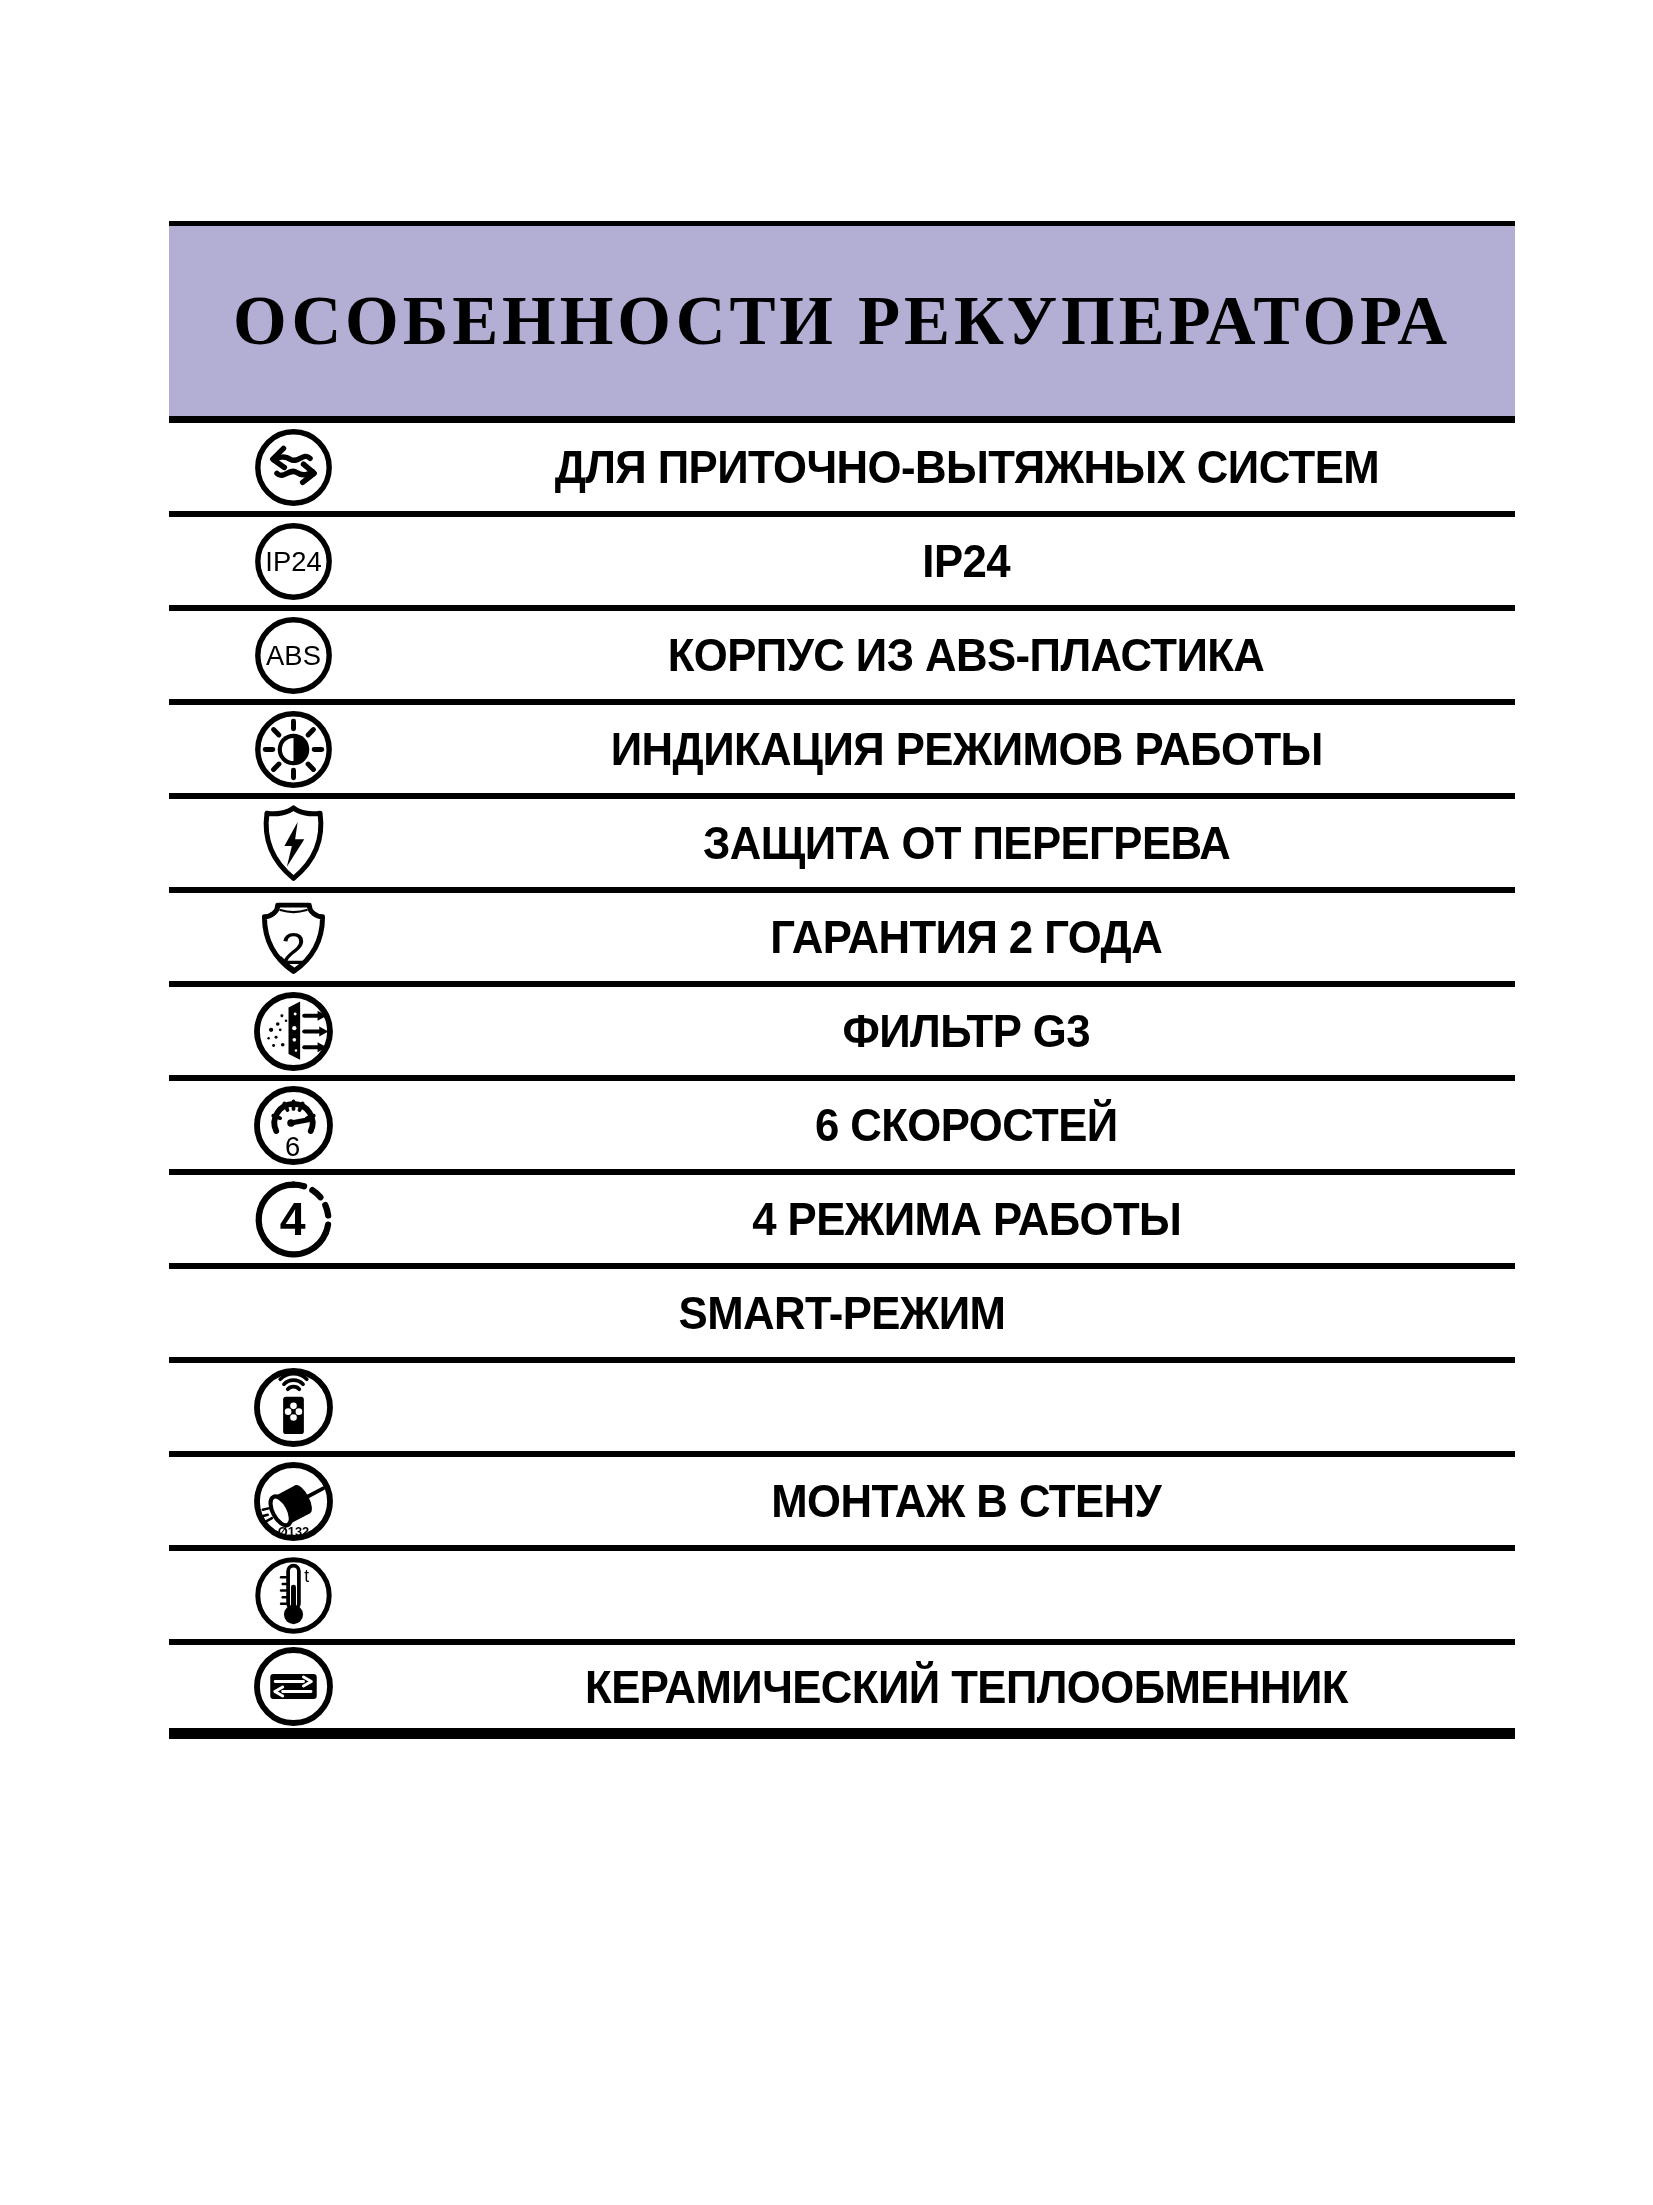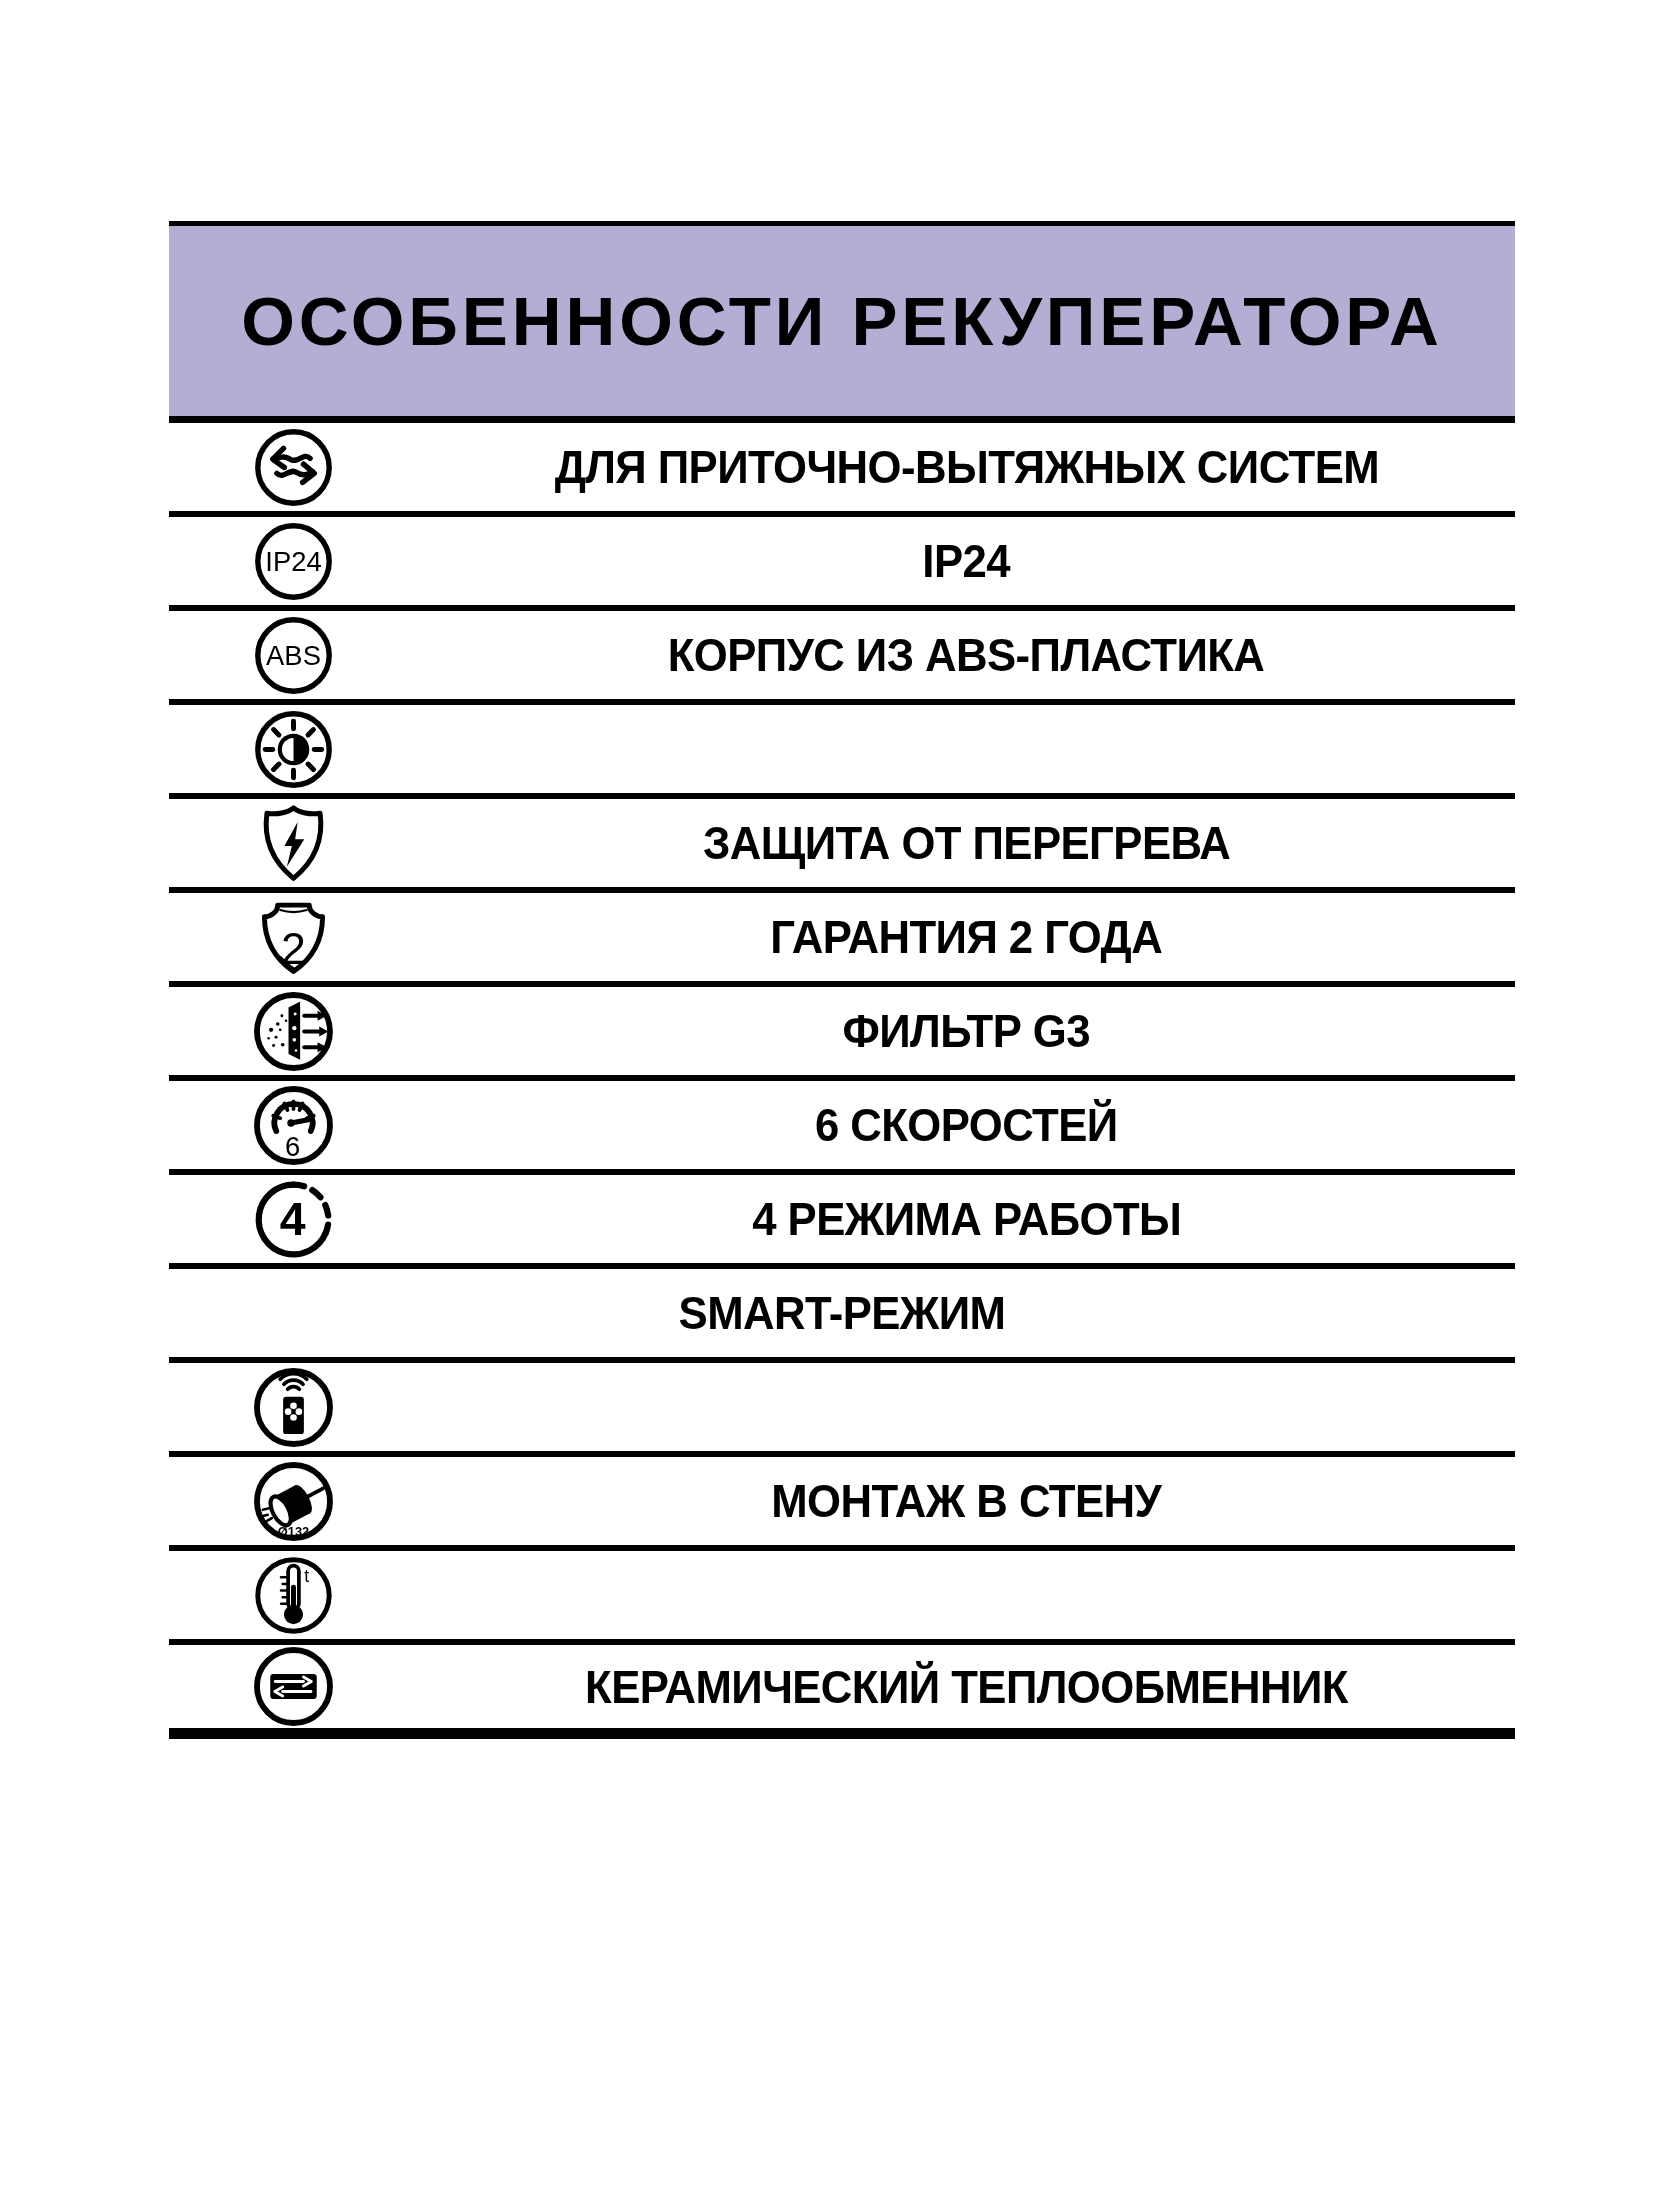--- a/index.html
+++ b/index.html
@@ -5,21 +5,21 @@
   html,body { margin:0; padding:0; }
   .page {
     position:relative; width:1654px; height:2205px;
     background:#ffffff; font-family:"Liberation Sans", sans-serif; color:#000;
     overflow:hidden;
   }
   .feature-table { position:absolute; left:169px; top:221px; width:1346px; }
   .banner {
     box-sizing:border-box; height:202px; background:#b3aed3;
     border-top:5.5px solid #000; border-bottom:7.7px solid #000;
-    display:flex; align-items:center; justify-content:center;
+    display:flex; align-items:center; justify-content:center;font-family:Liberation Serif, serif;
   }
   .banner-title {
     font-size:69px; font-weight:700; letter-spacing:3.9px; white-space:nowrap;
   }
   .row {
     box-sizing:border-box; height:94px; border-bottom:6.6px solid #000;
     display:flex; align-items:center;text-decoration:underline;
   }
   .row:last-child { border-bottom-width:11px; }
   .icon-cell { flex:0 0 249px; display:flex; justify-content:center; align-items:center; }
@@ -88,20 +88,23 @@
           <path d="M50,36 A14,14 0 0 0 50,64 Z" fill="#fff" stroke="none"></path>
           <line x1="50" y1="16" x2="50" y2="25" stroke-width="6"></line>
           <line x1="50" y1="75" x2="50" y2="84" stroke-width="6"></line>
           <line x1="16" y1="50" x2="25" y2="50" stroke-width="6"></line>
           <line x1="75" y1="50" x2="84" y2="50" stroke-width="6"></line>
           <line x1="26" y1="26" x2="32.4" y2="32.4" stroke-width="6"></line>
           <line x1="67.6" y1="67.6" x2="74" y2="74" stroke-width="6"></line>
           <line x1="26" y1="74" x2="32.4" y2="67.6" stroke-width="6"></line>
           <line x1="67.6" y1="32.4" x2="74" y2="26" stroke-width="6"></line>
         </svg>
+      </div>
+      <div class="text-cell">
+        <span class="label">ИНДИКАЦИЯ РЕЖИМОВ РАБОТЫ</span>
       </div>
     </div>
 
     <div class="row">
       <div class="icon-cell">
         <svg class="icon" viewBox="0 0 100 100" width="83" height="83" fill="none" stroke="#000">
           <path d="M50,7 C43,13 30,15.5 18,13.5 C14.5,39 19,67 50,92 C81,67 85.5,39 82,13.5 C70,15.5 57,13 50,7 Z" stroke-width="6" stroke-linejoin="round"></path>
           <path d="M25,64 C29,72 37,80 44,85" stroke-width="2.5"></path>
           <path d="M55,24 L39,53 L48,53 L42,78 L63,45 L52,45 Z" fill="#000" stroke="none"></path>
         </svg>

